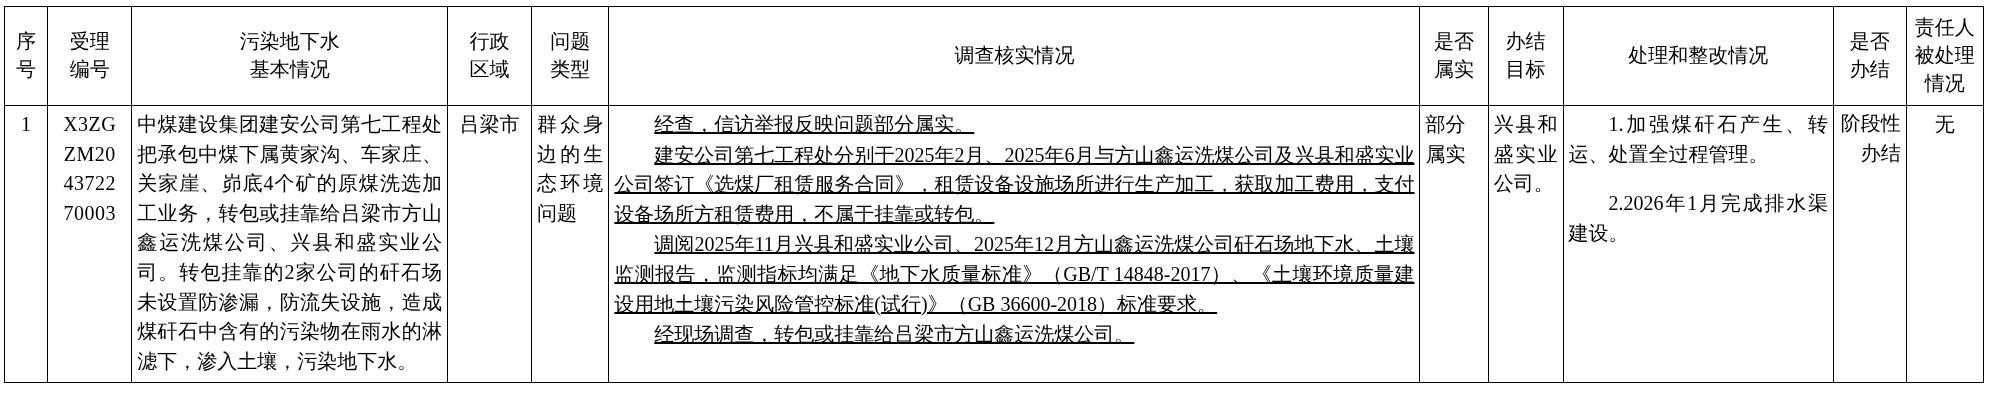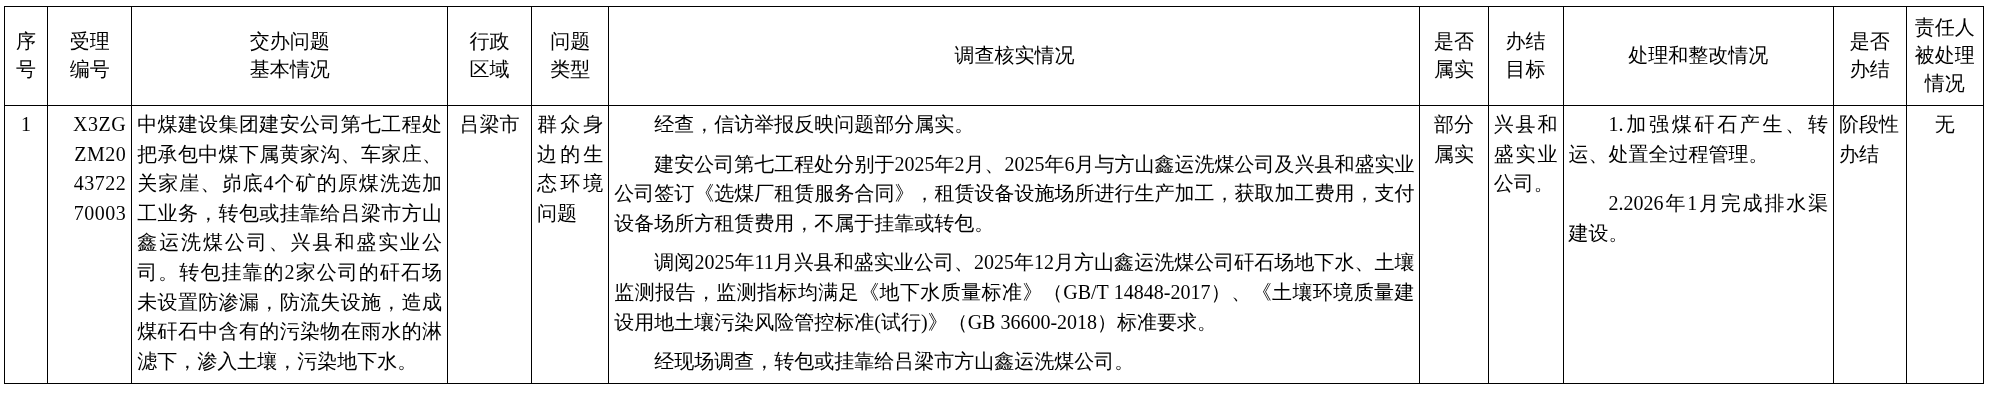--- a/index.html
+++ b/index.html
@@ -66,42 +66,43 @@
     text-align: justify;
     text-justify: inter-ideograph;
   }
   .cell-just {
     text-align: justify;
     text-justify: inter-ideograph;
   }
   .vmid { vertical-align: middle; }
 
   .narrow-stack {
+    text-align: left;
+    vertical-align: middle;
+    line-height: 1.5;
+  }
+  .narrow-stack span { display: block; }
+
+  .para {
+    margin: 0;
+    text-indent: 2em;
+    text-align: justify;
+    text-justify: inter-ideograph;
+    text-decoration: underline;
+  }
+  .para + .para { margin-top: 1px; }
+
+  .nonindent {
+    margin: 0;
+    text-align: justify;
+    text-justify: inter-ideograph;
+  }
+
+  .code-cell {
     text-align: center;
-    vertical-align: middle;
-    line-height: 1.5;
-  }
-  .narrow-stack span { display: block; }
-
-  .para {
-    margin: 0;
-    text-indent: 2em;
-    text-align: justify;
-    text-justify: inter-ideograph;
-  }
-  .para + .para { margin-top: 10px; }
-
-  .nonindent {
-    margin: 0;
-    text-align: justify;
-    text-justify: inter-ideograph;
-  }
-
-  .code-cell {
-    text-align: right;
     vertical-align: middle;
     line-height: 1.5;
     letter-spacing: 0.5px;
     padding-left: 6px;
   }
   .code-cell span { display: block; }
 
   .goal-cell {
     vertical-align: middle;
     text-align: justify;
@@ -113,23 +114,24 @@
     text-align: justify;
     text-justify: inter-ideograph;
     line-height: 1.5;
   }
   .handle-list p {
     margin: 0;
     text-indent: 2em;
   }
   .handle-list p + p { margin-top: 20px; }
   .two-line-center {
-    text-align: left;
-    vertical-align: middle;
-    line-height: 1.5;
+    text-align: right;
+    vertical-align: middle;
+    line-height: 1.5;
+    font-family: Liberation Mono, monospace;
   }
   .two-line-center span { display: block; }
 </style>
 </head>
 <body>
 
 <div class="sheet">
   <table class="report">
     <colgroup>
       <col class="c-seq">
@@ -148,21 +150,21 @@
       <tr>
         <th>
           <span class="hdr-line">序</span>
           <span class="hdr-line">号</span>
         </th>
         <th>
           <span class="hdr-line">受理</span>
           <span class="hdr-line">编号</span>
         </th>
         <th>
-          <span class="hdr-line">交办问题</span>
+          <span class="hdr-line">污染地下水</span>
           <span class="hdr-line">基本情况</span>
         </th>
         <th>
           <span class="hdr-line">行政</span>
           <span class="hdr-line">区域</span>
         </th>
         <th>
           <span class="hdr-line">问题</span>
           <span class="hdr-line">类型</span>
         </th>

